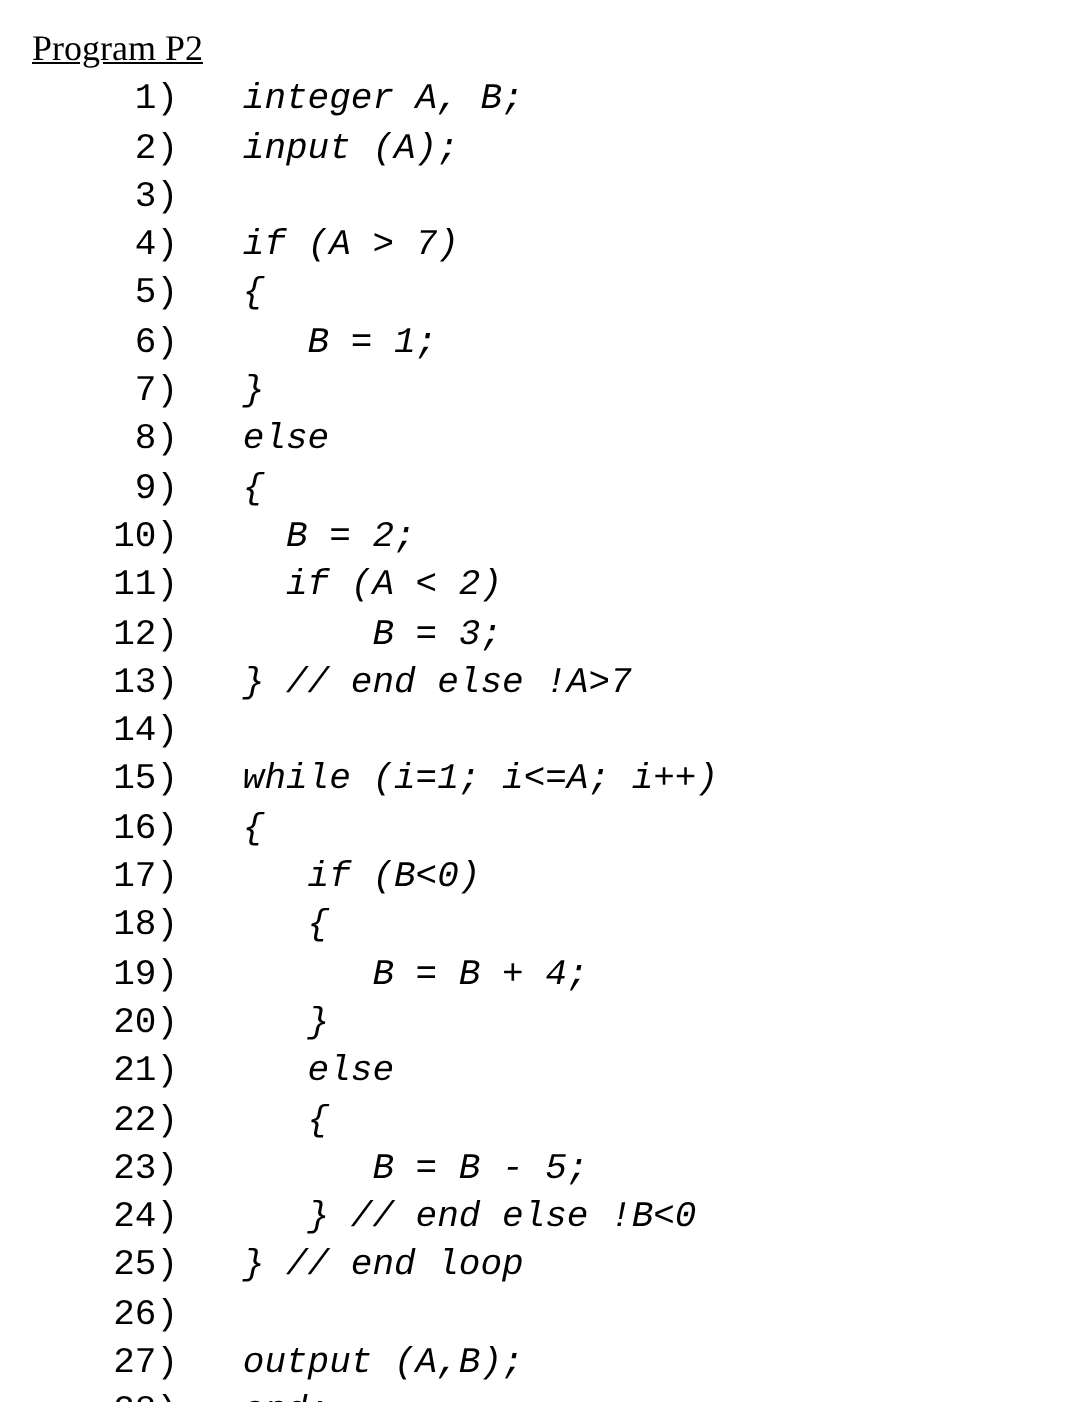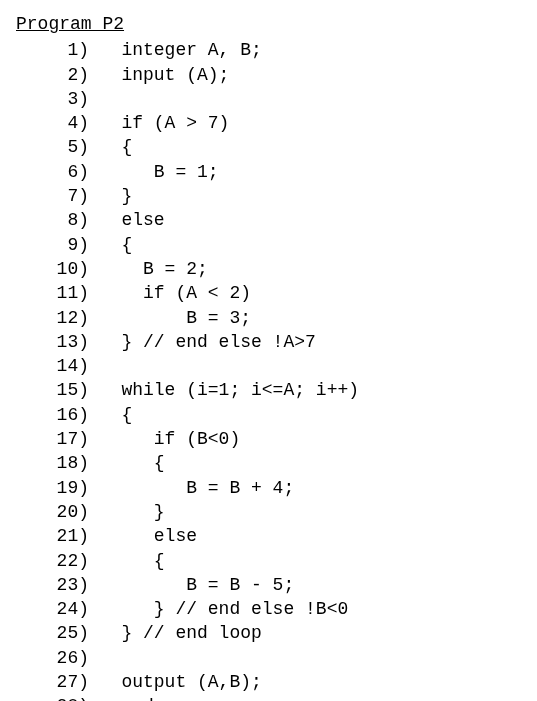--- a/index.html
+++ b/index.html
@@ -10,20 +10,21 @@
       font-size: 18px;
       line-height: 1.35;
       color: #000;
       width: 537px;
       box-sizing: border-box;
     }
     .title {
       text-decoration: underline;
       margin-left: 8px;
       margin-bottom: 2px;
+      font-family: Liberation Serif, serif;
     }
     .code-block {
       white-space: pre;
     }
     .line {
       display: flex;
     }
     .ln {
       display: inline-block;
       width: 4ch;
@@ -33,20 +34,21 @@
     .paren {
       display: inline-block;
       width: 1ch;
     }
     .gap {
       display: inline-block;
       width: 2ch;
     }
     .code {
       white-space: pre;
+      font-style: italic;
     }
   </style>
 </head>
 <body>
 
 <div class="title">Program P2</div>
 
 <div class="code-block" id="code-listing"><div class="line"><span class="ln">1</span><span class="paren">)</span><span class="gap">  </span><span class="code"> integer A, B;</span></div><div class="line"><span class="ln">2</span><span class="paren">)</span><span class="gap">  </span><span class="code"> input (A);</span></div><div class="line"><span class="ln">3</span><span class="paren">)</span><span class="gap">  </span><span class="code"></span></div><div class="line"><span class="ln">4</span><span class="paren">)</span><span class="gap">  </span><span class="code"> if (A &gt; 7)</span></div><div class="line"><span class="ln">5</span><span class="paren">)</span><span class="gap">  </span><span class="code"> {</span></div><div class="line"><span class="ln">6</span><span class="paren">)</span><span class="gap">  </span><span class="code">    B = 1;</span></div><div class="line"><span class="ln">7</span><span class="paren">)</span><span class="gap">  </span><span class="code"> }</span></div><div class="line"><span class="ln">8</span><span class="paren">)</span><span class="gap">  </span><span class="code"> else</span></div><div class="line"><span class="ln">9</span><span class="paren">)</span><span class="gap">  </span><span class="code"> {</span></div><div class="line"><span class="ln">10</span><span class="paren">)</span><span class="gap">  </span><span class="code">   B = 2;</span></div><div class="line"><span class="ln">11</span><span class="paren">)</span><span class="gap">  </span><span class="code">   if (A &lt; 2)</span></div><div class="line"><span class="ln">12</span><span class="paren">)</span><span class="gap">  </span><span class="code">       B = 3;</span></div><div class="line"><span class="ln">13</span><span class="paren">)</span><span class="gap">  </span><span class="code"> } // end else !A&gt;7</span></div><div class="line"><span class="ln">14</span><span class="paren">)</span><span class="gap">  </span><span class="code"></span></div><div class="line"><span class="ln">15</span><span class="paren">)</span><span class="gap">  </span><span class="code"> while (i=1; i&lt;=A; i++)</span></div><div class="line"><span class="ln">16</span><span class="paren">)</span><span class="gap">  </span><span class="code"> {</span></div><div class="line"><span class="ln">17</span><span class="paren">)</span><span class="gap">  </span><span class="code">    if (B&lt;0)</span></div><div class="line"><span class="ln">18</span><span class="paren">)</span><span class="gap">  </span><span class="code">    {</span></div><div class="line"><span class="ln">19</span><span class="paren">)</span><span class="gap">  </span><span class="code">       B = B + 4;</span></div><div class="line"><span class="ln">20</span><span class="paren">)</span><span class="gap">  </span><span class="code">    }</span></div><div class="line"><span class="ln">21</span><span class="paren">)</span><span class="gap">  </span><span class="code">    else</span></div><div class="line"><span class="ln">22</span><span class="paren">)</span><span class="gap">  </span><span class="code">    {</span></div><div class="line"><span class="ln">23</span><span class="paren">)</span><span class="gap">  </span><span class="code">       B = B - 5;</span></div><div class="line"><span class="ln">24</span><span class="paren">)</span><span class="gap">  </span><span class="code">    } // end else !B&lt;0</span></div><div class="line"><span class="ln">25</span><span class="paren">)</span><span class="gap">  </span><span class="code"> } // end loop</span></div><div class="line"><span class="ln">26</span><span class="paren">)</span><span class="gap">  </span><span class="code"></span></div><div class="line"><span class="ln">27</span><span class="paren">)</span><span class="gap">  </span><span class="code"> output (A,B);</span></div><div class="line"><span class="ln">28</span><span class="paren">)</span><span class="gap">  </span><span class="code"> end;</span></div></div>
 
 </body></html>

